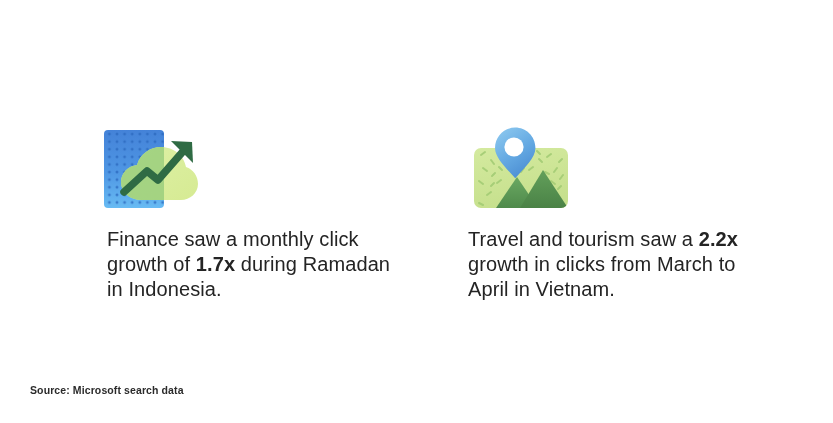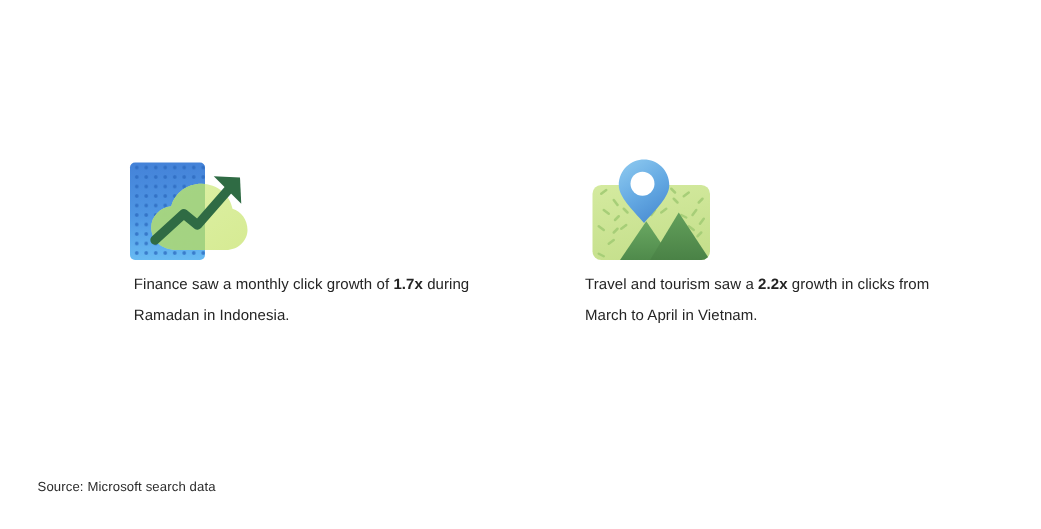--- a/index.html
+++ b/index.html
@@ -31,39 +31,41 @@
   .stat-finance { left: 98px; }
   .stat-travel  { left: 467px; }
 
   .icon-wrap {
     position: relative;
     width: 115px;
     height: 100px;
   }
 
   .stat-text {
-    font-size: 12px;
+    margin-top: 12px;
+    font-size: 20px;
     line-height: 25px;
     color: #242424;
     letter-spacing: 0.005em;
     width: 290px;
   }
   .stat-finance .stat-text { padding-left: 9px; width: 285px; }
   .stat-travel  .stat-text { padding-left: 1px; }
   .stat-text b { font-weight: 700; }
 
   
   .source {
     position: absolute;
     left: 30px;
     top: 383px;
     font-size: 10.5px;
     line-height: 14px;
     color: #2b2b2b;
     letter-spacing: 0.01em;
+    font-weight: bold;
   }
 
   svg { display: block; overflow: visible; }
 </style>
 </head>
 <body>
 
 <div class="slide">
 
   <div class="stat stat-finance">

